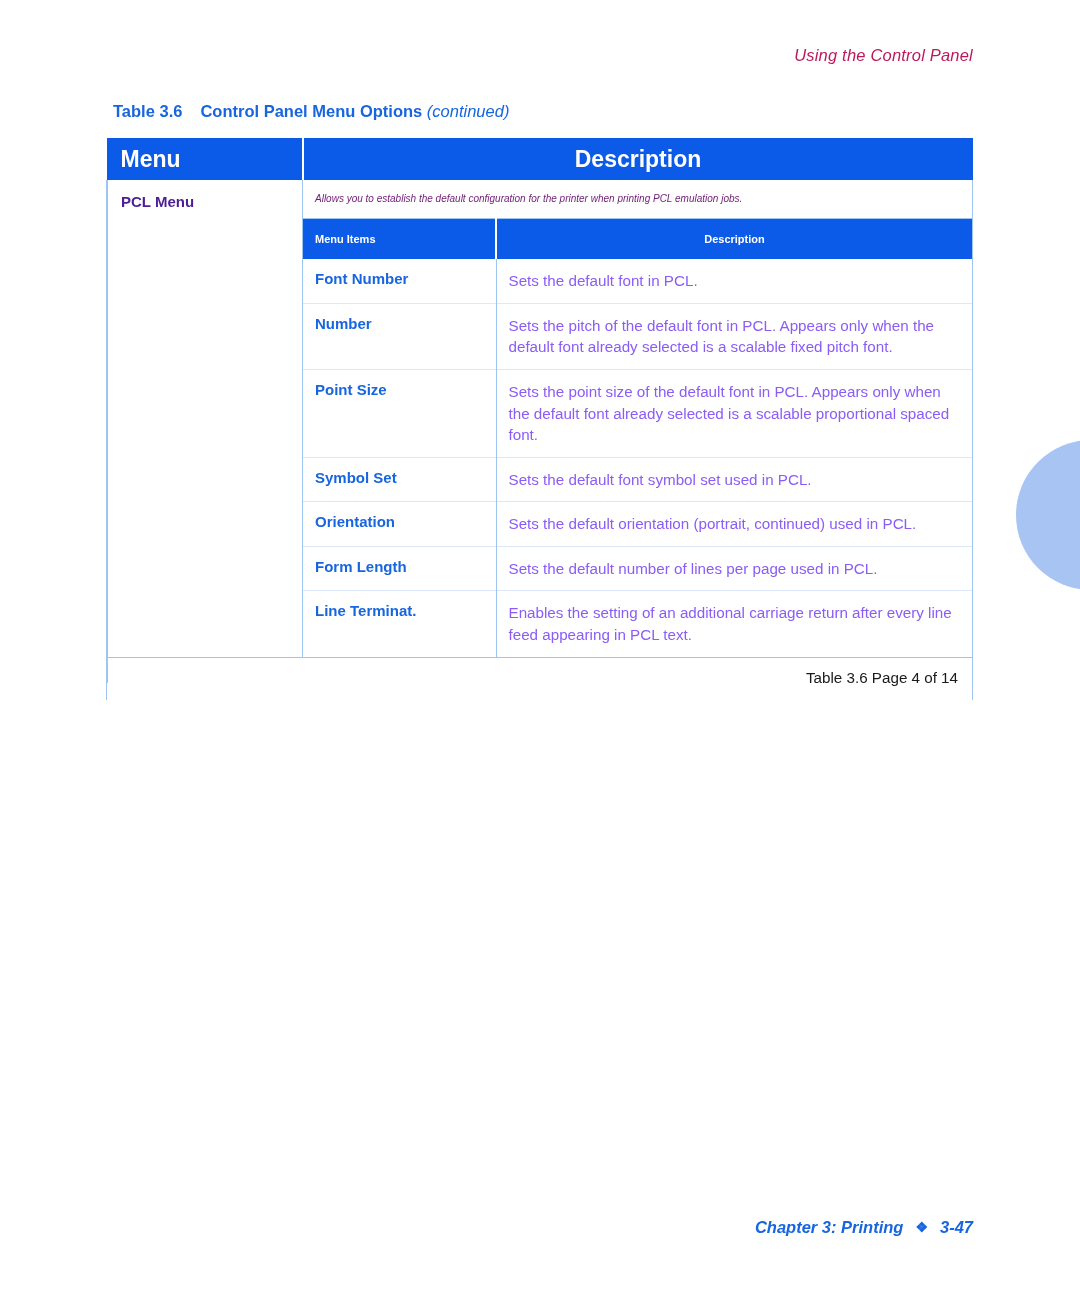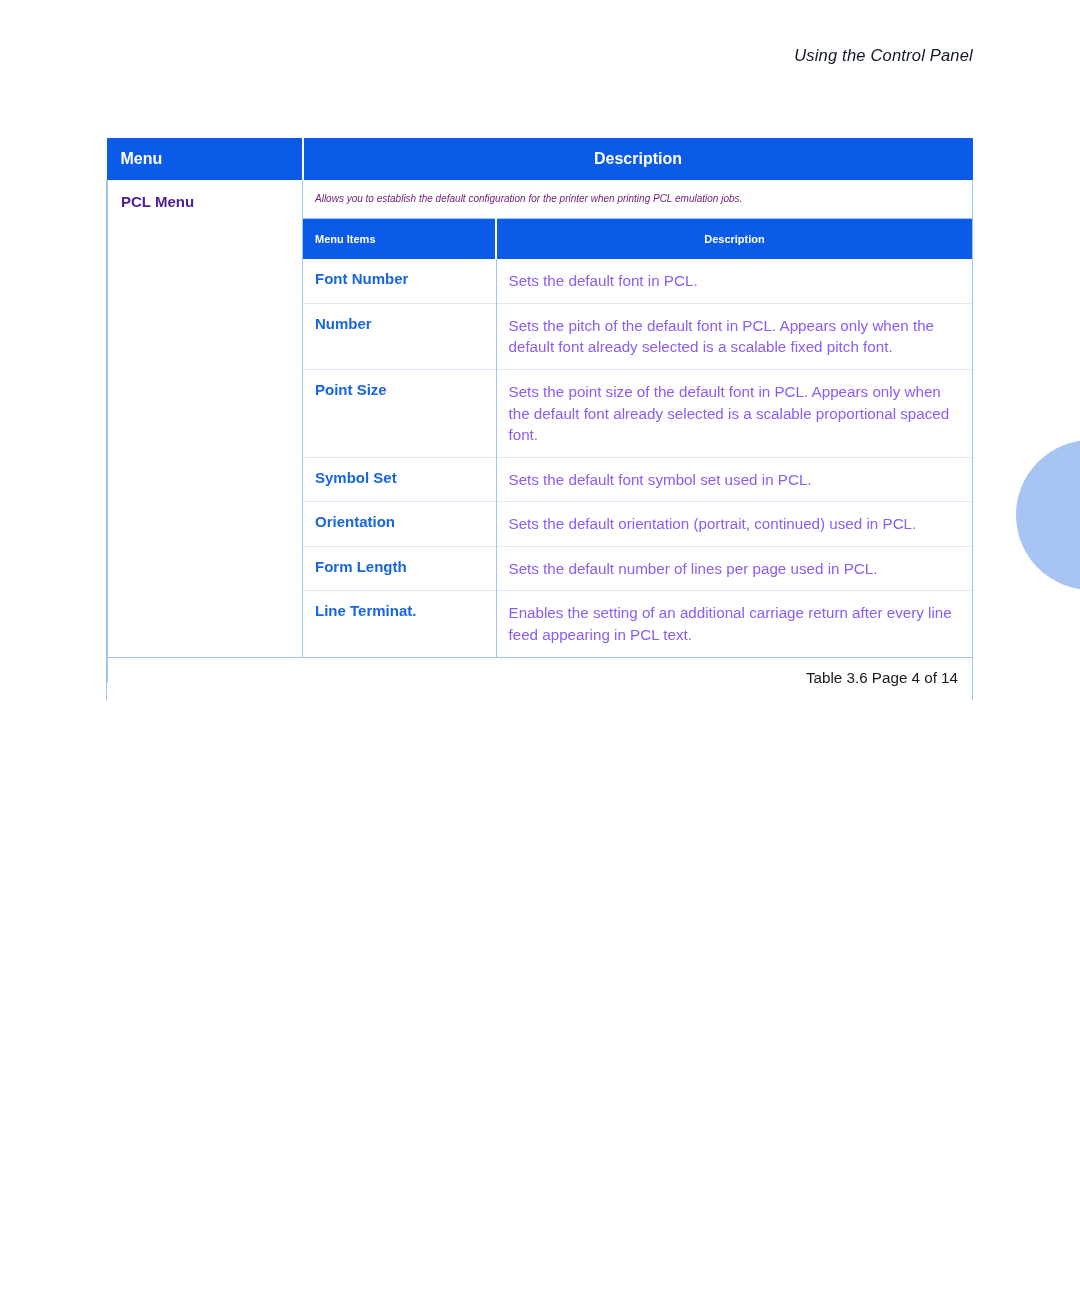--- a/index.html
+++ b/index.html
@@ -35,21 +35,21 @@
 
   
   .running-header {
     position: absolute;
     left: 0;
     top: 46px;
     width: 973px;
     text-align: right;
     font-style: italic;
     font-size: 16.5px;
-    color: #0f172a;
+    color: #be185d;
     letter-spacing: 0.2px;
   }
 
   
   .table-caption {
     position: absolute;
     left: 113px;
     top: 102px;
     font-size: 16.5px;
     color: #1766e0;
@@ -74,21 +74,21 @@
     table-layout: fixed;
   }
   .tbl td, .tbl th {
     padding: 0;
     vertical-align: top;
   }
 
   .hdr-row th {
     background: #0b5ae8;
     color: #ffffff;
-    font-size: 16px;
+    font-size: 23px;
     font-weight: bold;
     height: 42px;
     vertical-align: middle;
   }
   .hdr-menu {
     width: 181px;
     text-align: left;
     padding-left: 14px !important;
     border-right: 2px solid #ffffff;
   }
@@ -216,20 +216,24 @@
 </style>
 </head>
 <body>
 
 <div class="page">
 
   <div class="edge-circle"></div>
 
   <div class="running-header">Using the Control Panel</div>
 
+  <div class="table-caption">
+    <span class="cap-num">Table 3.6</span><span class="cap-title">Control Panel Menu Options</span>
+    <span class="cap-cont">(continued)</span>
+  </div>
 
   <div class="left-rule"></div>
 
   <table class="tbl">
     <thead>
       <tr class="hdr-row">
         <th class="hdr-menu">Menu</th>
         <th class="hdr-desc">Description</th>
       </tr>
     </thead>
@@ -279,14 +283,17 @@
             </tbody>
           </table>
         </td>
       </tr>
       <tr class="foot-row">
         <td colspan="2">Table 3.6  Page 4 of 14</td>
       </tr>
     </tbody>
   </table>
 
+  <div class="page-footer">
+    <span>Chapter 3: Printing</span><span class="diamond">❖</span><span>3-47</span>
+  </div>
 
 </div>
 
 </body></html>

